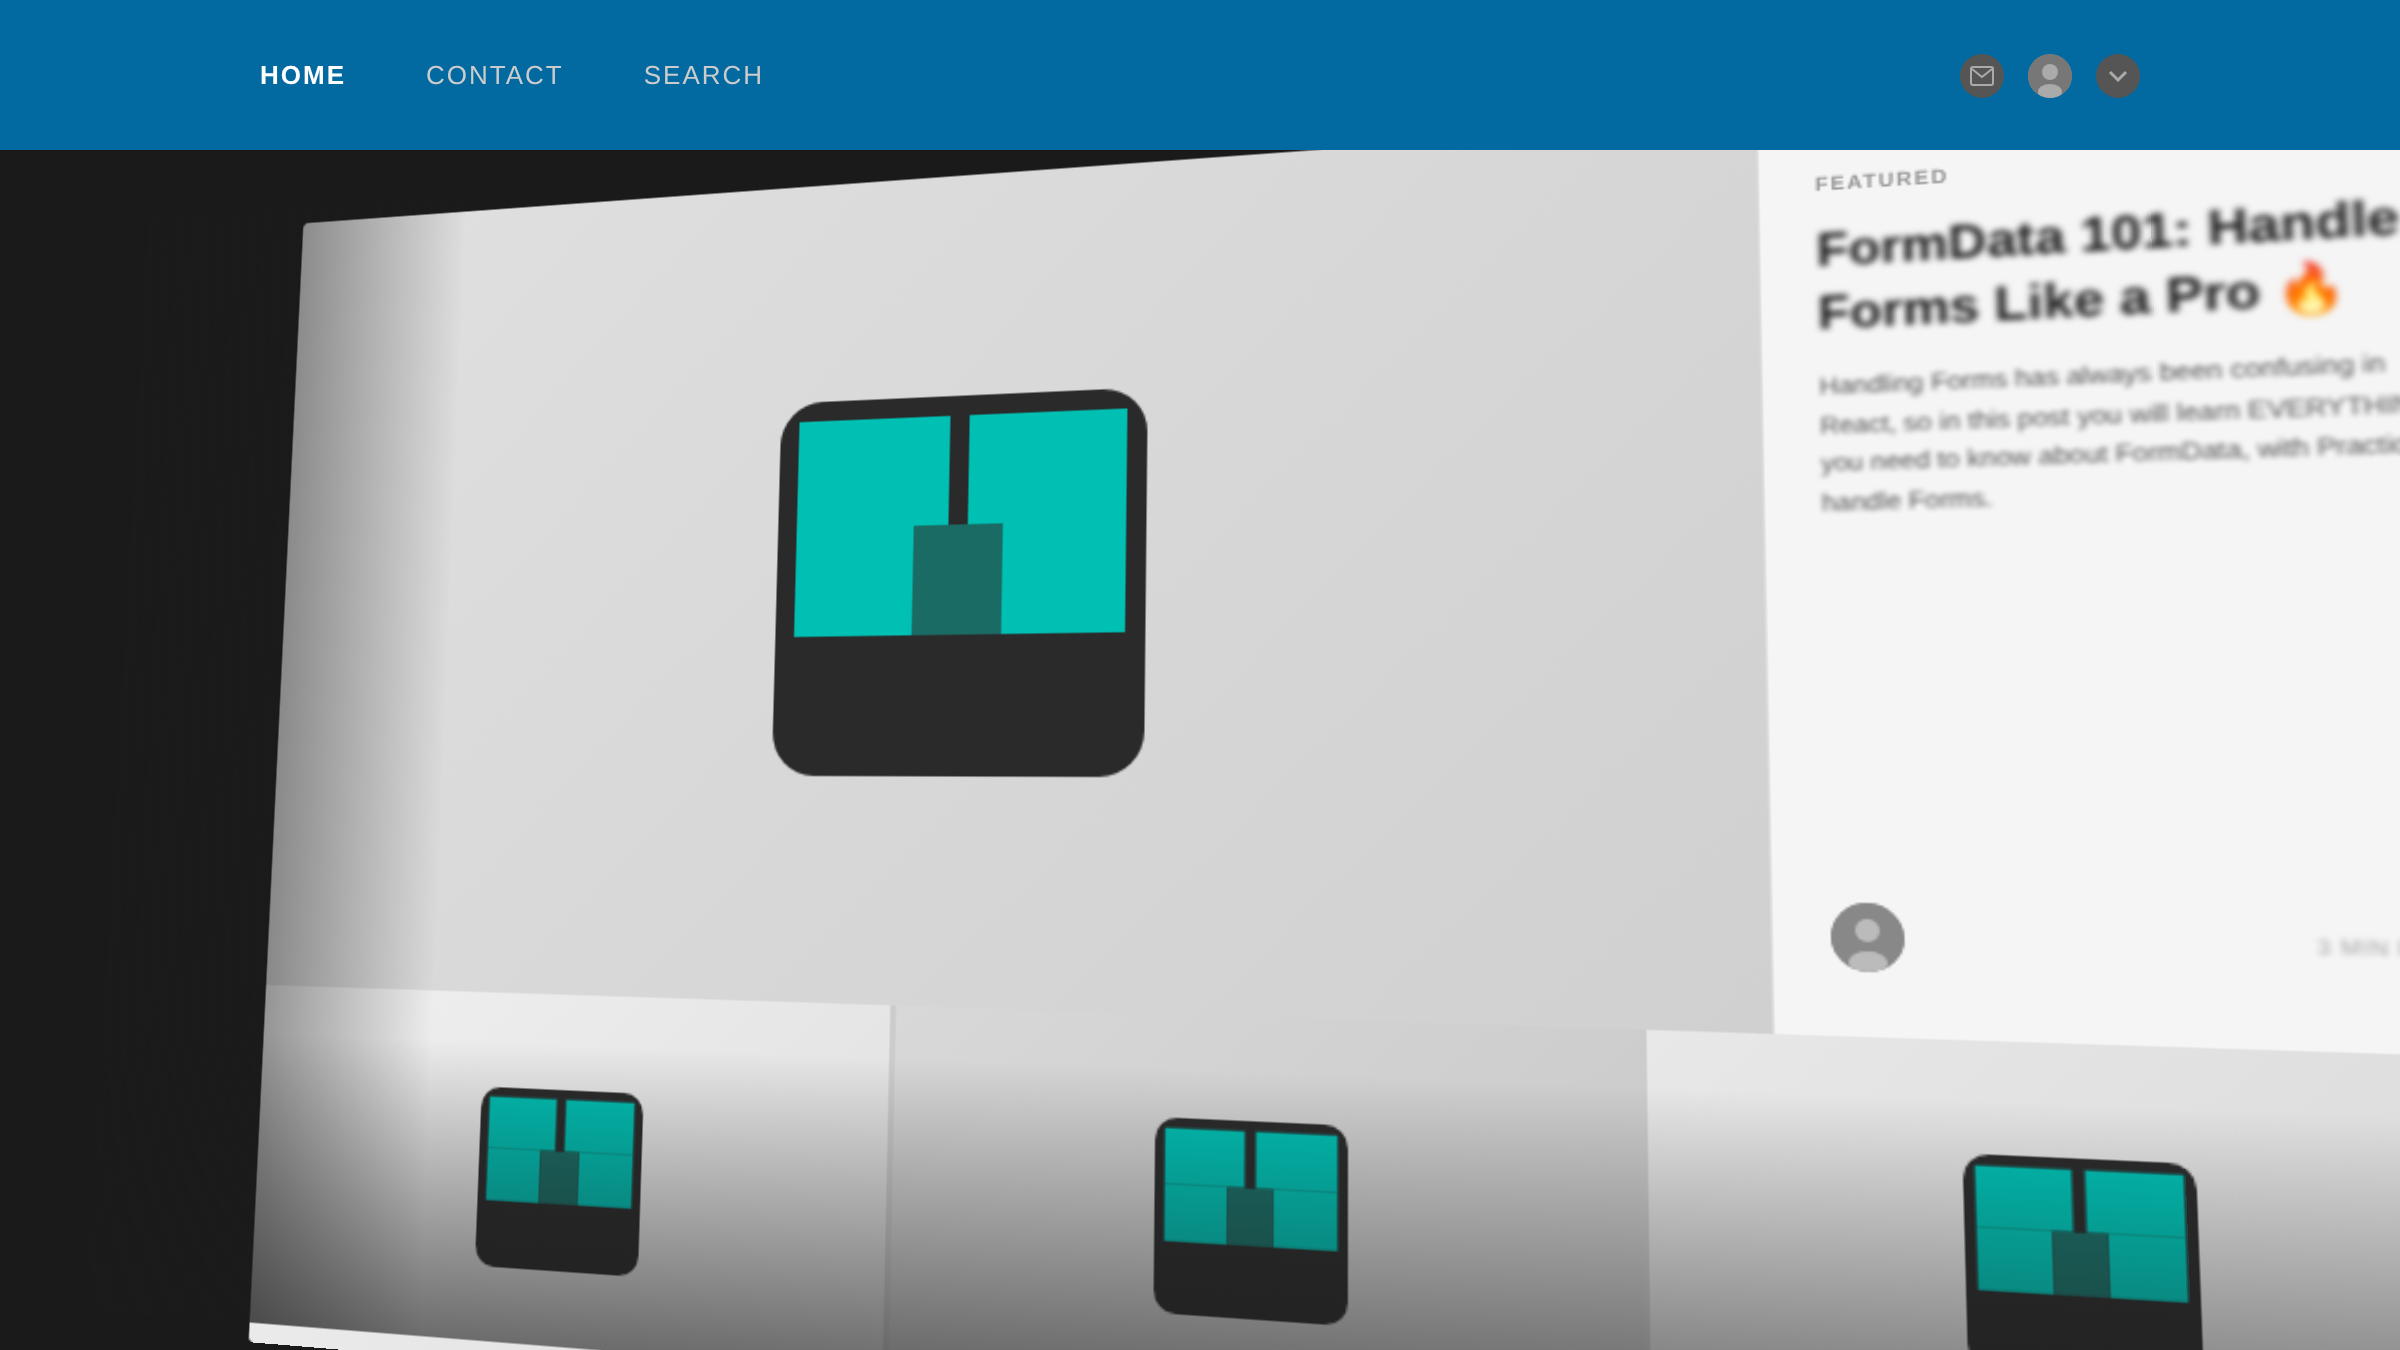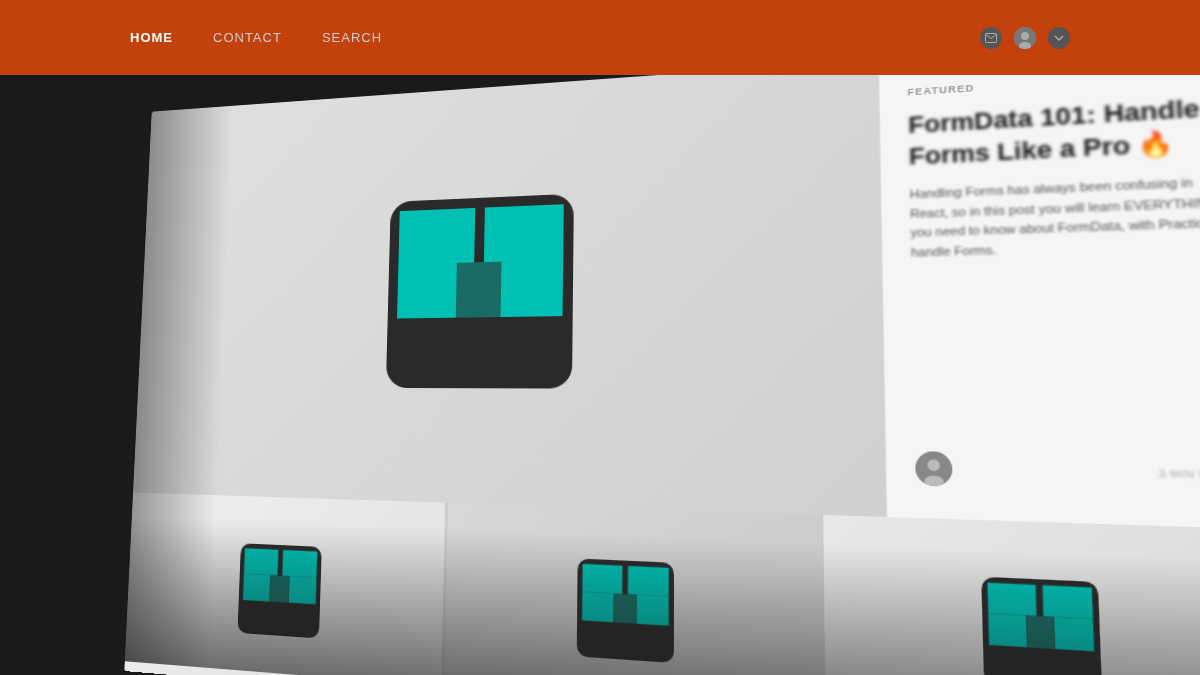--- a/index.html
+++ b/index.html
@@ -10,21 +10,21 @@
       overflow: hidden;
       background: #1a1a1a;
       font-family: -apple-system, BlinkMacSystemFont, 'Segoe UI', sans-serif;
     }
 
     
     .top-bar {
       position: absolute;
       top: 0; left: 0; right: 0;
       height: 75px;
-      background: #c2410c;
+      background: #0369a1;
       display: flex;
       align-items: center;
       padding: 0 130px;
       z-index: 10;
       text-align: center;
     }
 
     .nav-items {
       display: flex;
       gap: 40px;

